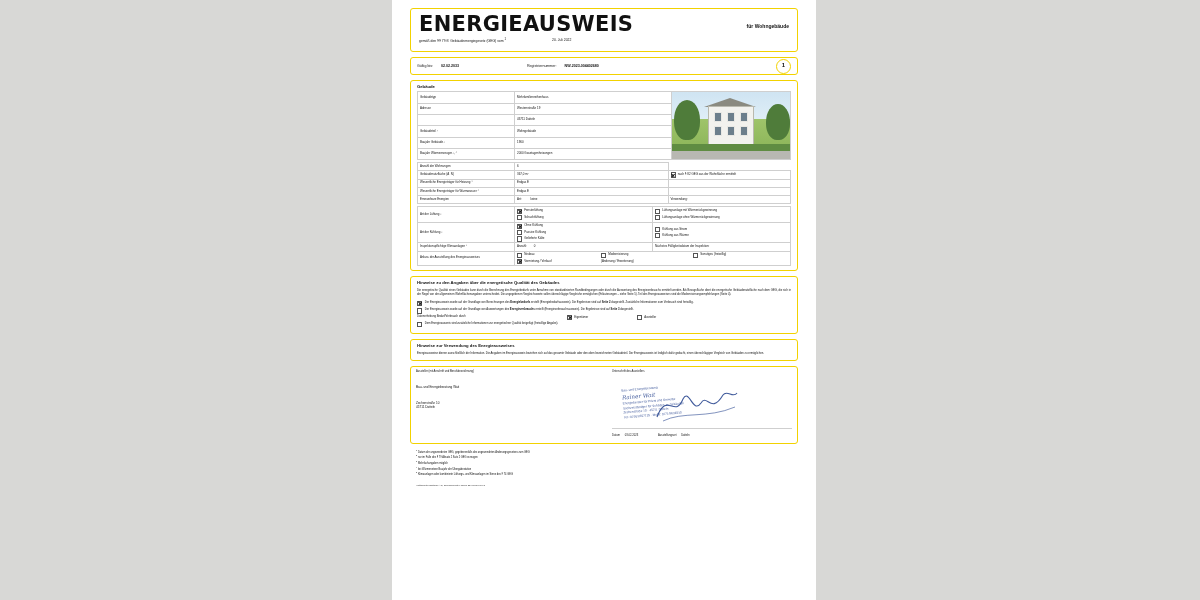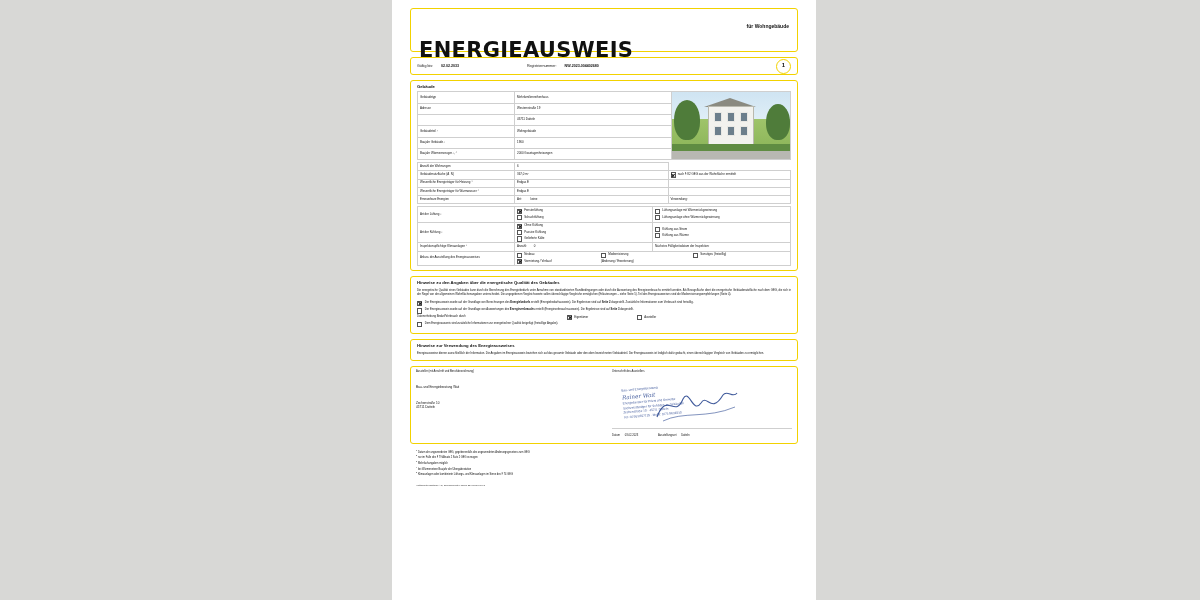--- a/index.html
+++ b/index.html
@@ -65,21 +65,20 @@
   }
   .hdr-left { flex: 1; }
   .title {
     font-family: "DejaVu Sans", sans-serif;
     font-weight: bold;
     font-size: 21px;
     letter-spacing: 0.3px;
     line-height: 1;
     color: #111;
     white-space: nowrap;
-    margin-top: 26px;
   }
   .subtitle {
     font-size: 3.4px;
     margin-top: 2.5px;
     color: #111;
     display: flex;
     gap: 46px;
   }
   .hdr-right {
     font-size: 5px;

